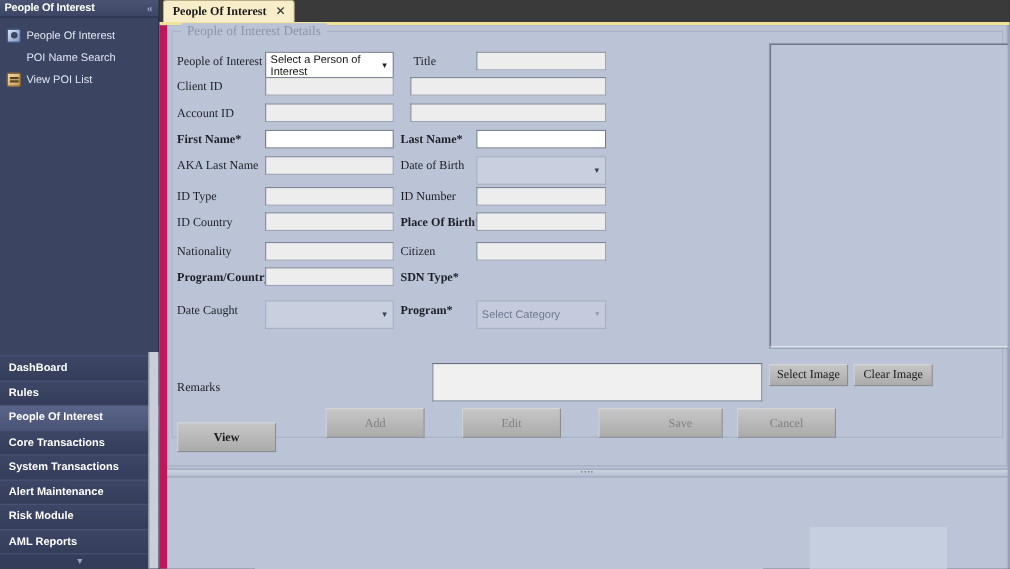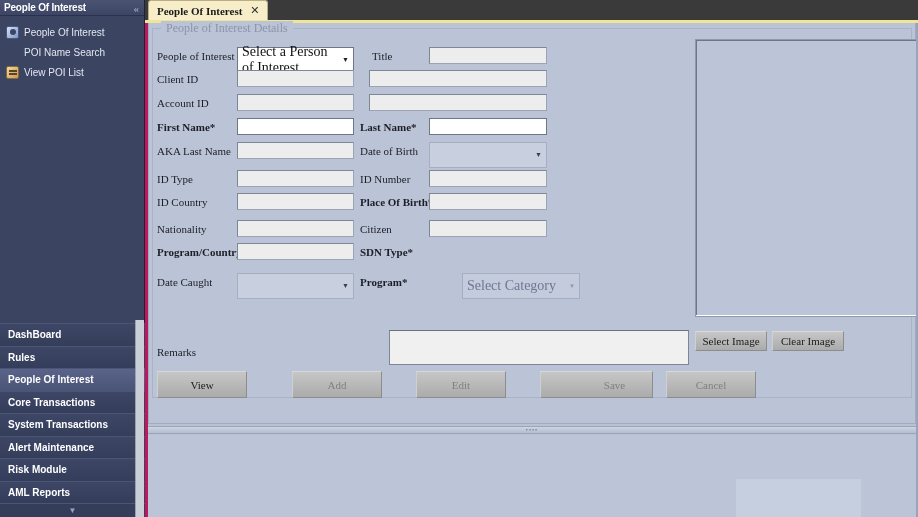--- a/index.html
+++ b/index.html
@@ -112,21 +112,21 @@
   }
   #tab-underline {
     position: absolute; left: 145px; top: 20px; right: 0; height: 3px;
     background: #f0e49a;
   }
 
   
   #content {
     position: absolute; left: 145px; top: 23px; right: 0; bottom: 0;
     background: #b9c2d4;
-    border-left: 3px solid #be185d;
+    border-left: 7px solid #be185d;
   }
   #upper-pane {
     position: absolute; left: 0; top: 0; right: 2px; height: 401px;
     background: #bbc4d6;
     border: 1px solid #a2abbf;
     border-top: none;
   }
 
   
   #groupbox {
@@ -155,22 +155,22 @@
     border-left-color: #7e8798;
   }
   .tb.white { background: #ffffff; border-color: #6d7687; }
 
   .dd {
     position: absolute; height: 26px;
     background: #c3cbdc;
     border: 1px solid #a6aec0;
     display: flex; align-items: center;
     padding: 0 14px 0 4px;
-    font-size: 14px; color: #6f7892;
-    font-family: Liberation Serif, serif;
+    font-size: 10px; color: #6f7892;
+    font-family: Liberation Sans, sans-serif;
   }
   .dd::after {
     content: "\25BC"; position: absolute; right: 4px;
     font-size: 6px; color: #8f98ae;
   }
   .dd.white {
     background: #ffffff; border-color: #6d7687; color: #111;
   }
   .dd.white::after { color: #222; font-size: 7px; }
   .dd.empty { background: #c8cfdf; }
@@ -189,21 +189,21 @@
     position: absolute;
     background: linear-gradient(#c6c6c6, #ababab);
     border: 1px solid #8d8d8d;
     border-top-color: #d8d8d8; border-left-color: #d0d0d0;
     font-size: 11px; color: #1b1b1b;
     font-family: "Liberation Serif", serif;
     display: flex; align-items: center; justify-content: center;
     cursor: pointer;
   }
   .btn.disabled { color: #808080; }
-  .btn.bold { font-weight: normal; }
+  .btn.bold { font-weight: bold; margin-top: 13px; }
 
   
   #remarks-box {
     position: absolute; left: 240px; top: 307px;
     width: 300px; height: 35px;
     background: #f0f0f0;
     border: 1px solid #7d8596;
     border-top-color: #69717f;
   }
 
@@ -328,21 +328,21 @@
       <span class="field-label" style="left:211px; top:200px;">Citizen</span>
       <div class="tb" style="left:280px; top:197px; width:118px;"></div>
 
       <span class="field-label req" style="left:8px; top:223px;">Program/Country*</span>
       <div class="tb" style="left:88px; top:220px; width:117px;"></div>
       <span class="field-label req" style="left:211px; top:223px;">SDN Type*</span>
 
       <span class="field-label" style="left:8px; top:253px;">Date Caught</span>
       <div class="dd empty" style="left:88px; top:250px; width:117px;"></div>
       <span class="field-label req" style="left:211px; top:253px;">Program*</span>
-      <div class="dd" style="left:280px; top:250px; width:118px;margin-left:33px;">Select Category</div>
+      <div class="dd" style="left:280px; top:250px; width:118px;">Select Category</div>
 
       <div id="image-panel"></div>
 
       <div class="btn" style="left:546px; top:308px; width:72px; height:20px;">Select Image</div>
       <div class="btn" style="left:623px; top:308px; width:72px; height:20px;">Clear Image</div>
 
       <span class="field-label" style="left:8px; top:323px;">Remarks</span>
       <div id="remarks-box"></div>
 
       <div class="btn bold" style="left:8px;  top:348px; width:90px; height:27px;">View</div>

